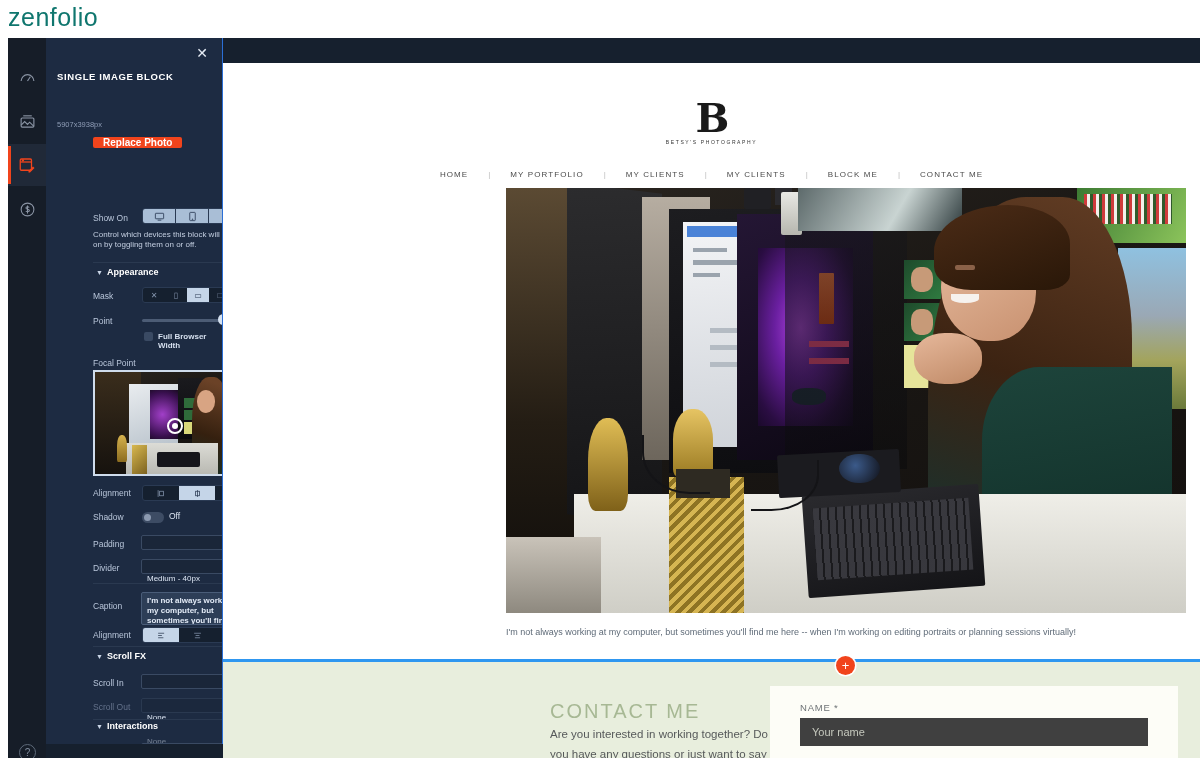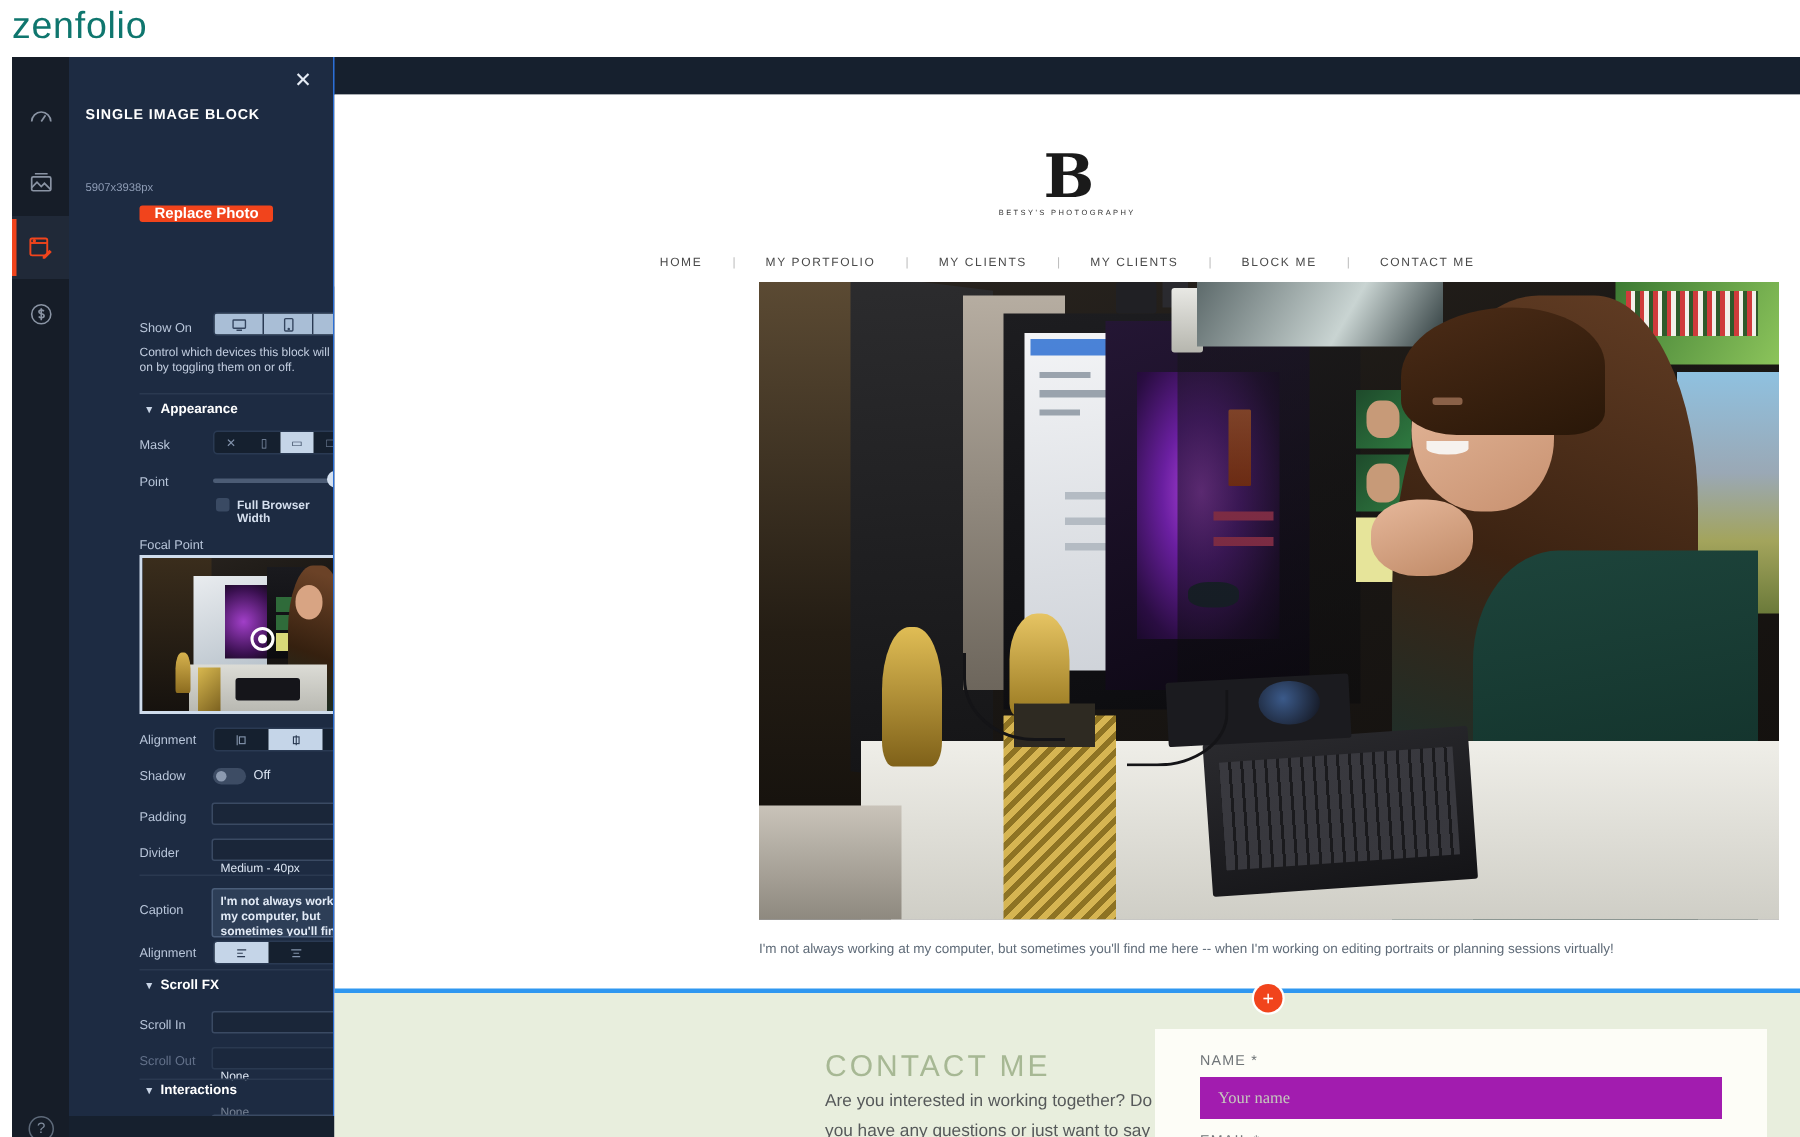--- a/index.html
+++ b/index.html
@@ -265,21 +265,21 @@
   #contact-form {
     position: absolute; left: 547px; top: 24px; width: 408px; height: 110px;
     background: #fdfdf7;
   }
   .form-label {
     position: absolute; left: 30px;
     font-size: 9.5px; letter-spacing: 0.8px; color: #6f7477;
   }
   .form-input {
     position: absolute; left: 30px; width: 348px; height: 28px;
-    background: #a21caf; border: none; font-family: Liberation Serif, serif;
+    background: #404040; border: none;
   }
   .form-input .ph-text {
     position: absolute; left: 12px; top: 8px;
     font-size: 11px; color: #c5c8bd;
   }
   #help-btn {
     position: absolute; left: 11px; top: 706px;
     width: 17px; height: 17px; border-radius: 50%;
     border: 1px solid #5e6a7a; color: #7f8b9c;
     font-size: 10px; display: flex; align-items: center; justify-content: center;

